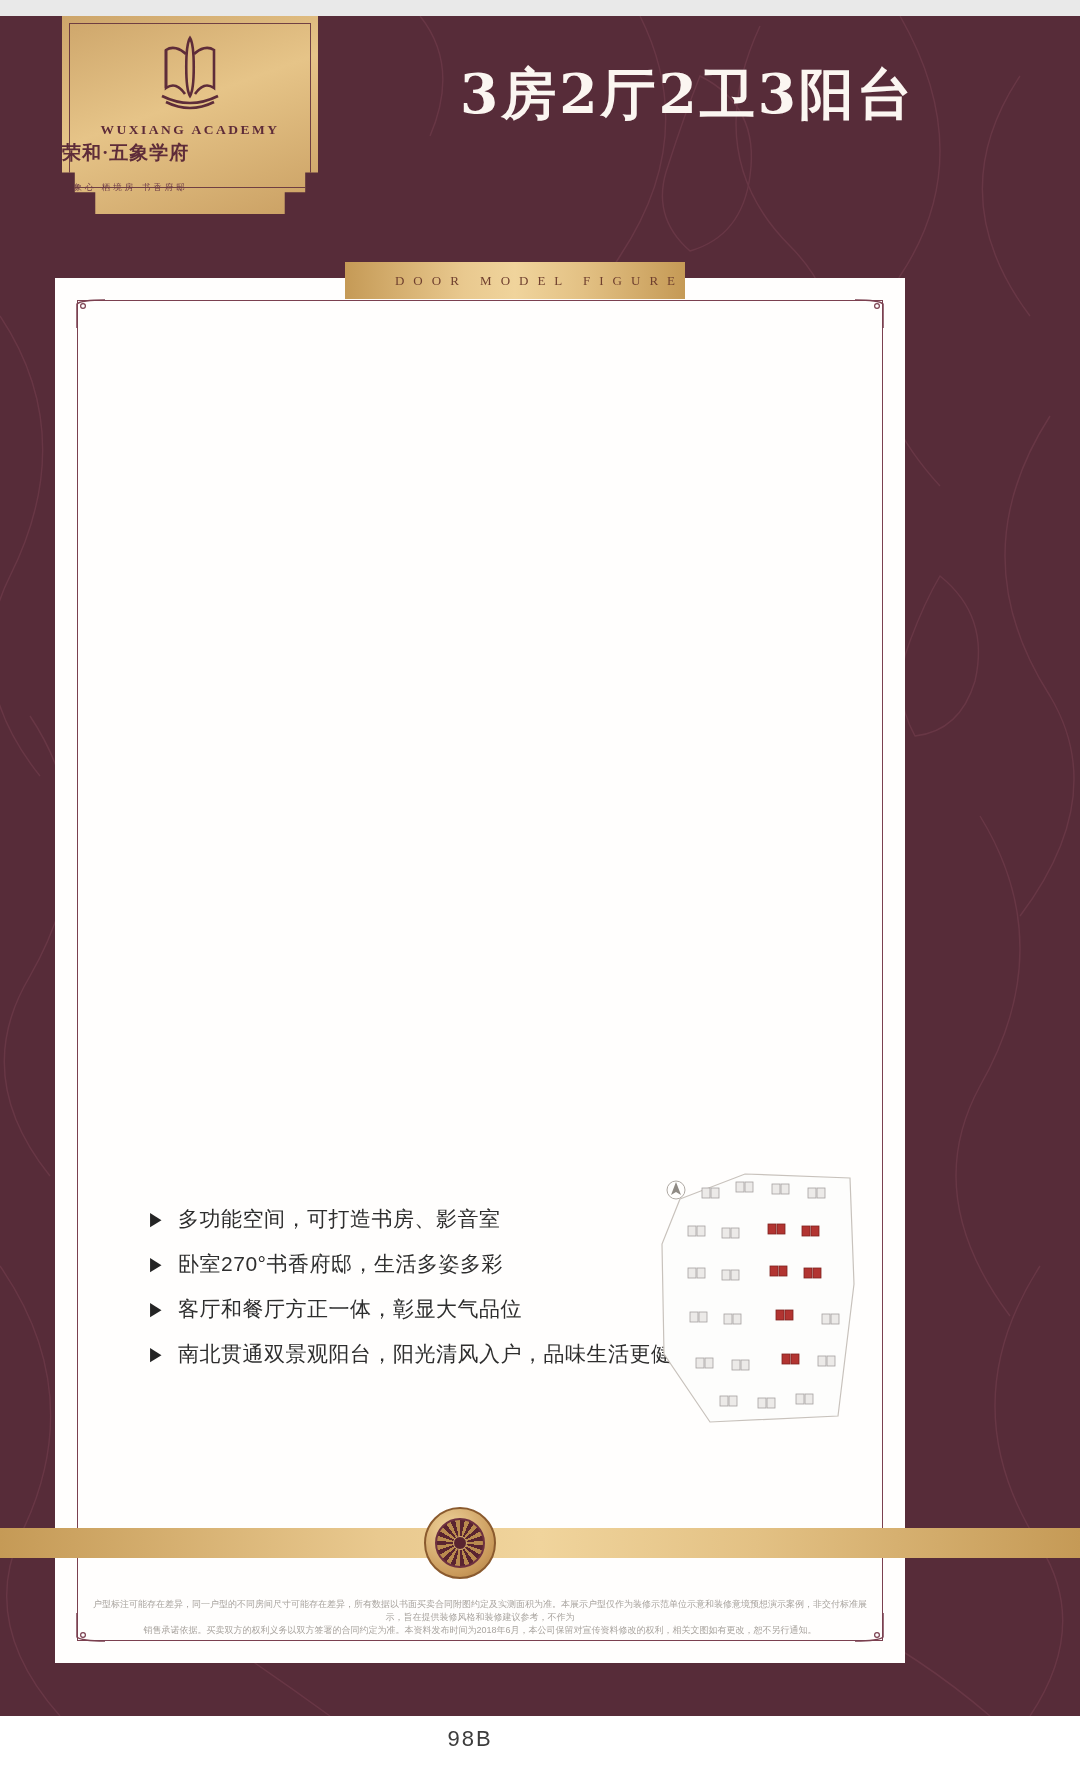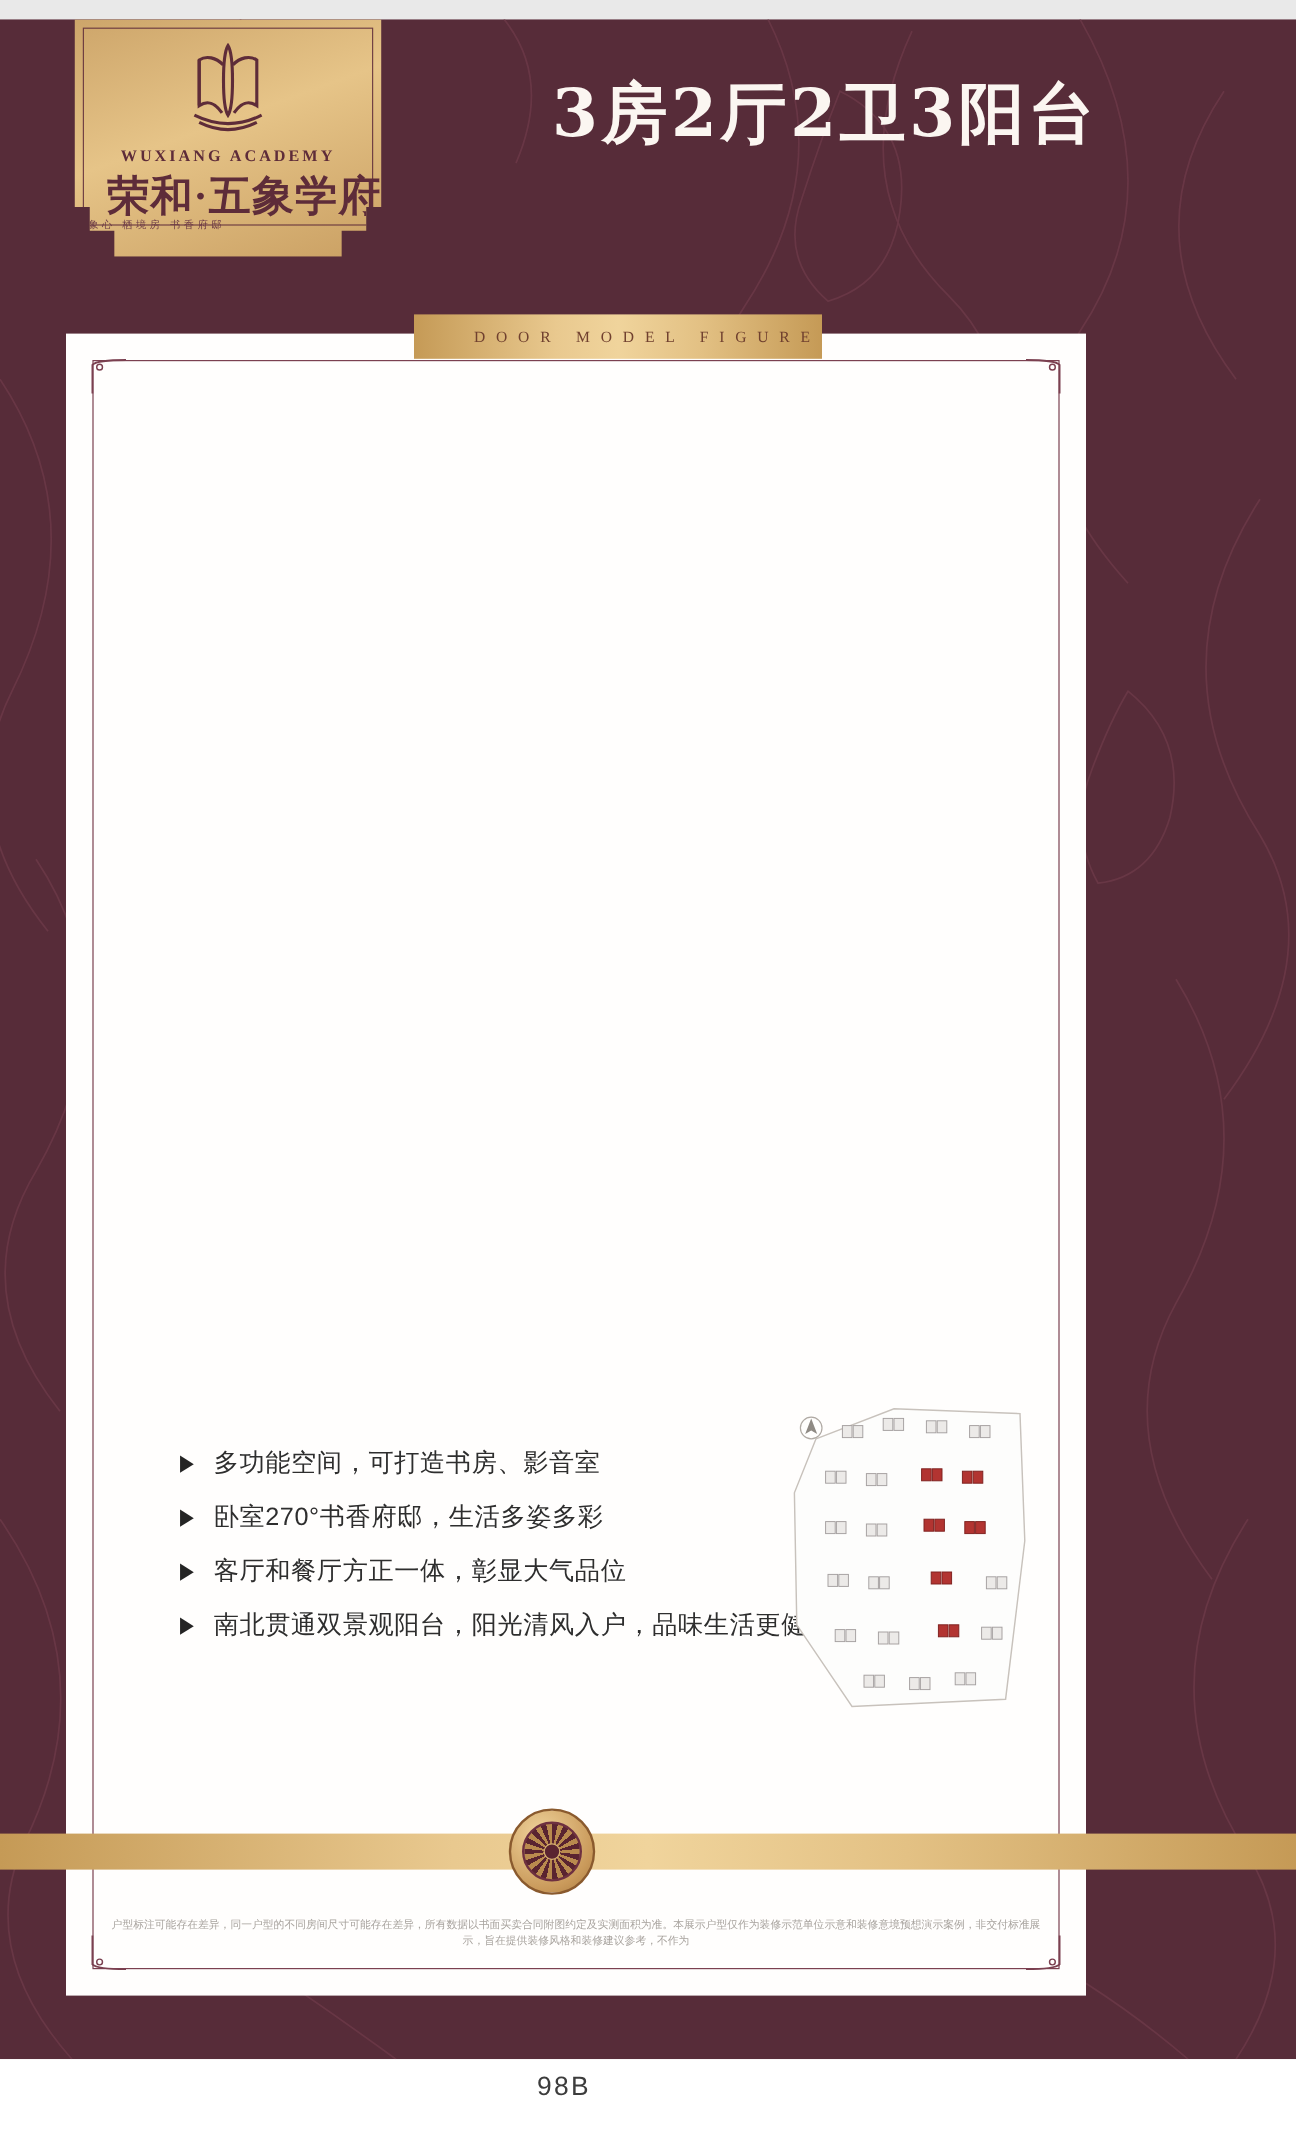--- a/index.html
+++ b/index.html
@@ -9,22 +9,22 @@
   
   #maroon{left:0;top:0;width:1080px;height:1700px;background:#572c39;}
   #floral{left:0;top:0;width:1080px;height:1700px;pointer-events:none;}
   
   #badge{left:62px;top:0;width:256px;height:198px;z-index:6;
          background:linear-gradient(160deg,#cda56a 0%,#e6c488 45%,#caa063 100%);
          clip-path:polygon(0 0,100% 0,100% 79%,95% 79%,95% 89%,87% 89%,87% 100%,13% 100%,13% 89%,5% 89%,5% 79%,0 79%);}
   #badge-frame{left:7px;top:7px;right:7px;bottom:26px;border:1px solid rgba(94,44,57,.85);}
   .badge-en{left:0;top:106px;width:100%;text-align:center;font-family:"Liberation Serif","DejaVu Serif",serif;
             font-size:13.5px;letter-spacing:2.5px;color:#5e2c39;font-weight:bold;}
-  .badge-cn{left:0;top:124px;width:100%;text-align:right;font-family:"Liberation Serif","DejaVu Serif",serif;
-            font-size:35px;font-weight:bold;color:#5e2c39;letter-spacing:1px;}
+  .badge-cn{left:0;top:124px;width:100%;text-align:left;font-family:"Liberation Serif","DejaVu Serif",serif;
+            font-size:19px;font-weight:bold;color:#5e2c39;letter-spacing:1px;}
   .badge-tag{left:0;top:166px;width:100%;font-size:8.5px;letter-spacing:3px;color:#6c3a46;}
   
   #title-block{top:48px;right:165px;text-align:right;z-index:5;color:#fbf6f1;
                font-family:"DejaVu Serif","Liberation Serif",serif;}
   #title-main{font-size:55px;font-weight:bold;letter-spacing:3px;line-height:60px;}
   #title-area{margin-top:6px;font-size:31px;font-weight:bold;display:flex;justify-content:flex-end;align-items:flex-end;}
   #area-approx{display:inline-flex;align-items:center;justify-content:center;width:20px;height:20px;
                border:1px solid #fbf6f1;border-radius:50%;font-size:12px;margin:0 2px 18px 4px;font-weight:normal;}
   #area-value{font-size:48px;line-height:44px;font-weight:bold;}
   #area-sup{font-size:17px;vertical-align:top;line-height:14px;margin-bottom:20px;}
@@ -497,18 +497,19 @@
 
   <div class="abs gold" id="band-bottom"></div>
   <div class="abs" id="medallion">
     <div id="medallion-inner">
       <div id="medallion-core"></div>
     </div>
   </div>
 
   <div class="abs" id="disclaimer">
     <div>户型标注可能存在差异，同一户型的不同房间尺寸可能存在差异，所有数据以书面买卖合同附图约定及实测面积为准。本展示户型仅作为装修示范单位示意和装修意境预想演示案例，非交付标准展示，旨在提供装修风格和装修建议参考，不作为</div>
+    <div>销售承诺依据。买卖双方的权利义务以双方签署的合同约定为准。本资料发布时间为2018年6月，本公司保留对宣传资料修改的权利，相关文图如有更改，恕不另行通知。</div>
   </div>
 
   <div class="abs" id="footer"></div>
   <div class="abs" id="unit-label">98B</div>
 
 </div>
 
 </body></html>

